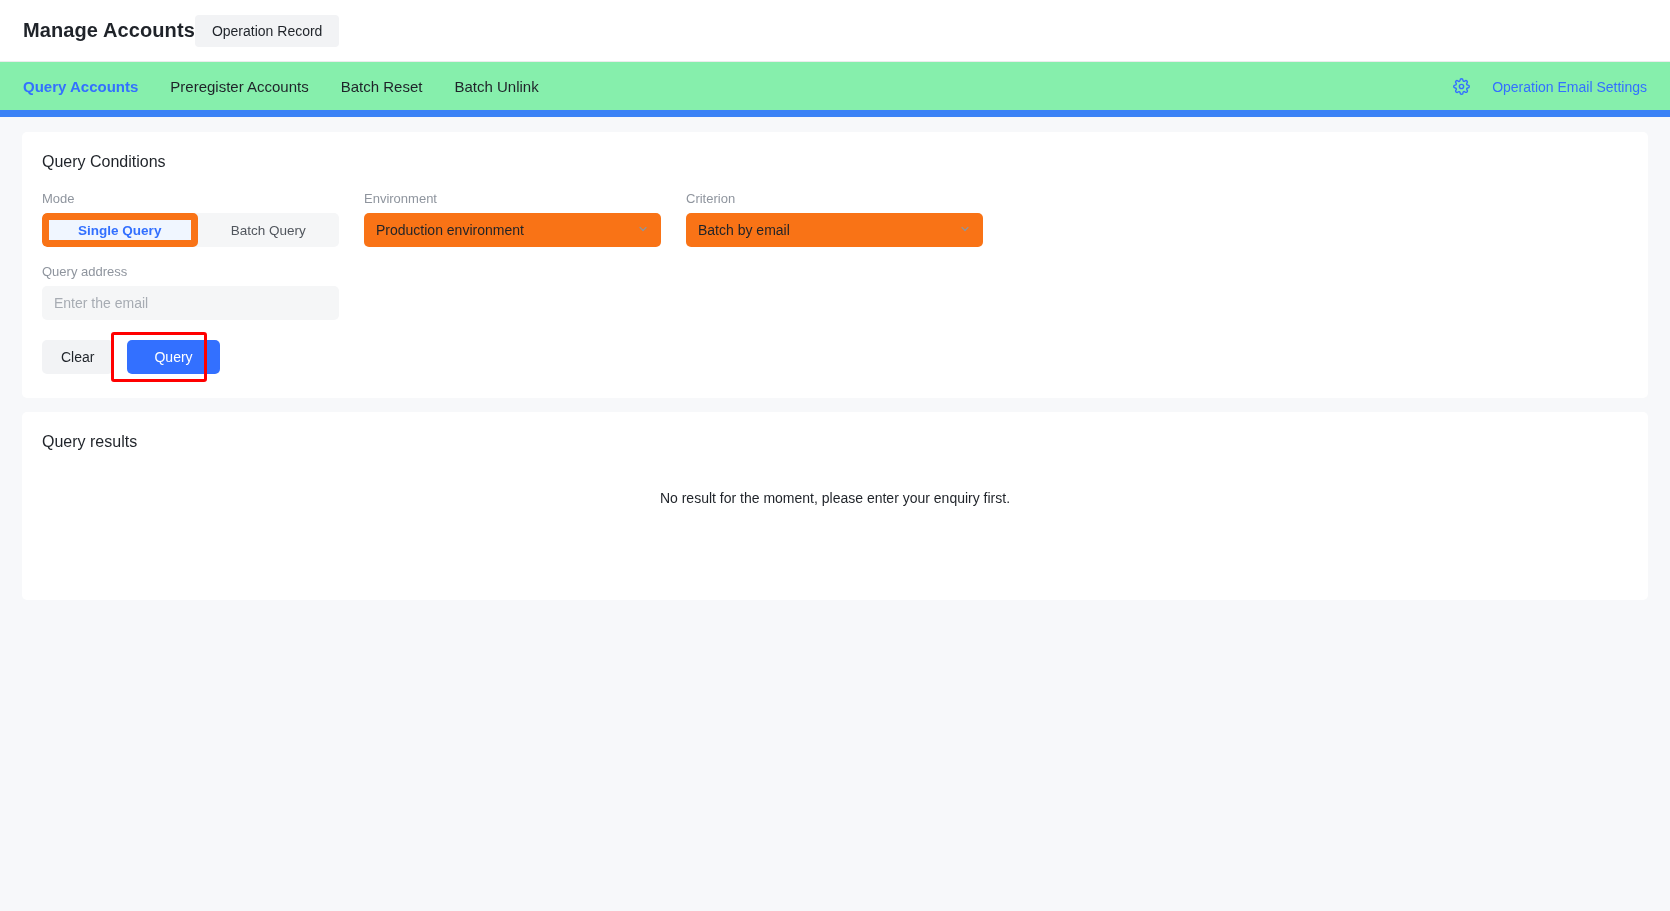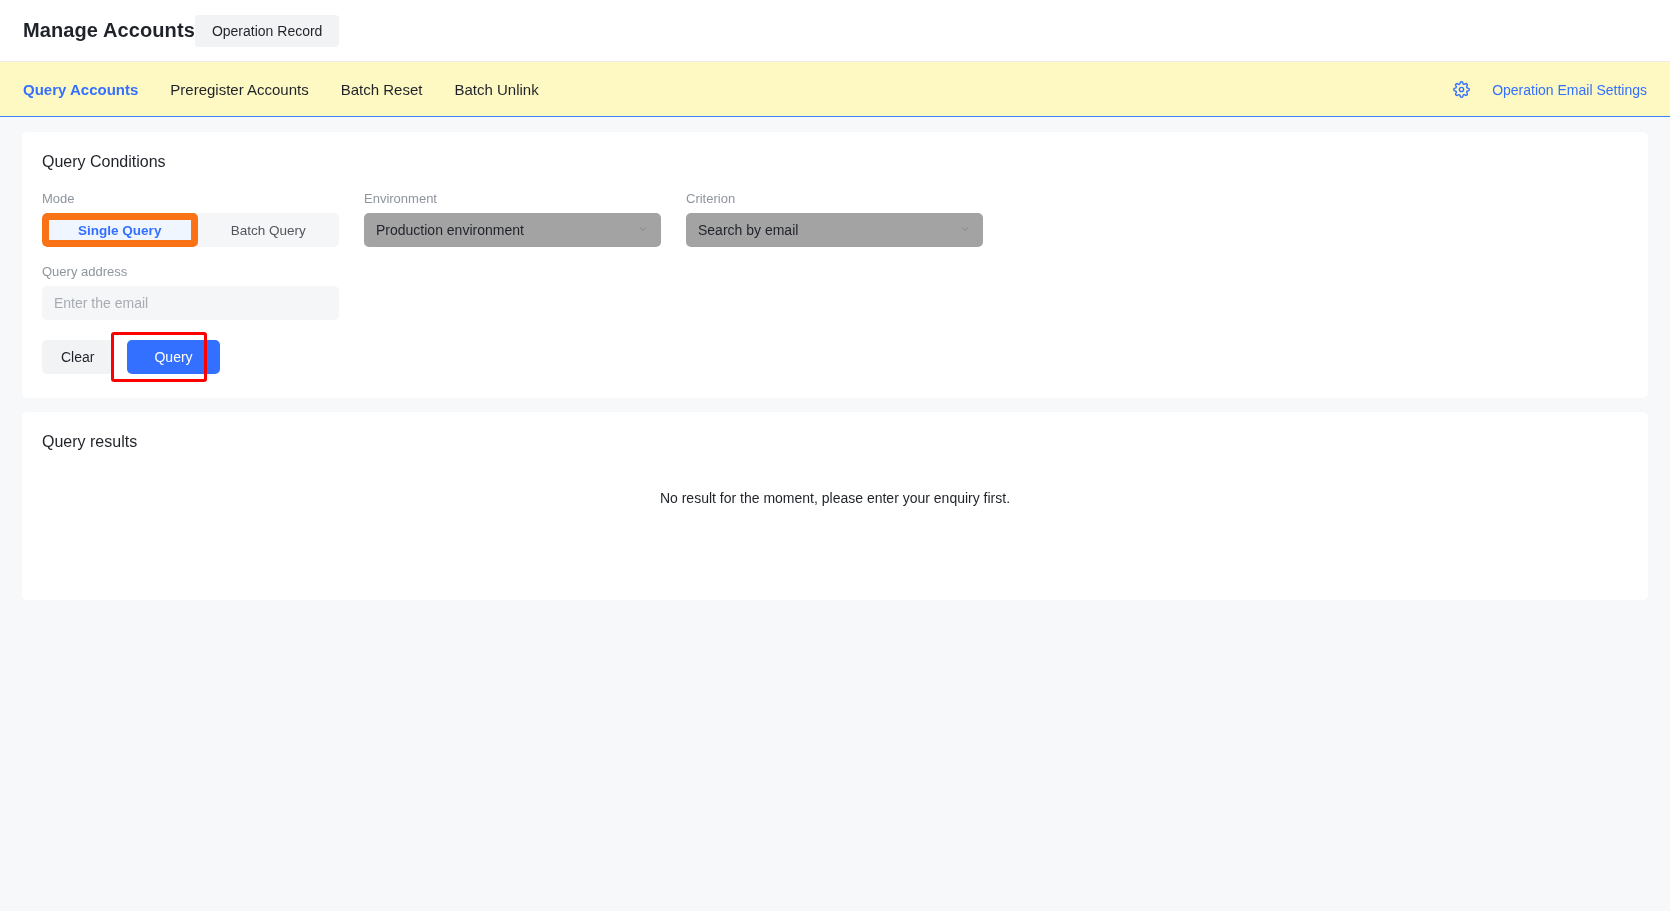--- a/index.html
+++ b/index.html
@@ -35,26 +35,26 @@
     font-size: 14px;
     font-family: "Liberation Sans", sans-serif;
     padding: 9px 17px;
     cursor: pointer;
     line-height: 1;
   }
 
   
   .tab-bar {
     height: 55px;
-    background: #fef9c3;
+    background: #86efac;
     display: flex;
     align-items: center;
     justify-content: space-between;
     padding: 0 23px 0 23px;
-    border-bottom: 1px solid #3b82f6;
+    border-bottom: 7px solid #3b82f6;
   }
   .tabs {
     display: flex;
     align-items: center;
     gap: 0px;
   }
   .tab {
     font-size: 15px;
     color: #1f2329;
     padding: 0 16px;
@@ -135,21 +135,21 @@
     background: #f0f6ff;
     color: #3370ff;
     font-weight: bold;
     border: 7px solid #f97316;
     border-radius: 5px;
   }
 
   
   .select-box {
     height: 34px;
-    background: #a3a3a3;
+    background: #f97316;
     border-radius: 5px;
     display: flex;
     align-items: center;
     justify-content: space-between;
     padding: 0 12px 0 12px;
     font-size: 14px;
     color: #1f2329;
     cursor: pointer;
   }
   .chevron { width: 12px; height: 12px; flex: none; }
@@ -267,21 +267,21 @@
             <svg class="chevron" viewBox="0 0 24 24" fill="none" stroke="#8f959e" stroke-width="2.4" stroke-linecap="round" stroke-linejoin="round">
                 <polyline points="6 9 12 15 18 9"></polyline>
               </svg>
           </span>
         </div>
       </div>
 
       <div class="filter-col">
         <div class="field-label">Criterion</div>
         <div class="select-box">
-          <span>Search by email</span>
+          <span>Batch by email</span>
           <span>
             <svg class="chevron" viewBox="0 0 24 24" fill="none" stroke="#8f959e" stroke-width="2.4" stroke-linecap="round" stroke-linejoin="round">
                 <polyline points="6 9 12 15 18 9"></polyline>
               </svg>
           </span>
         </div>
       </div>
 
     </div>
 

